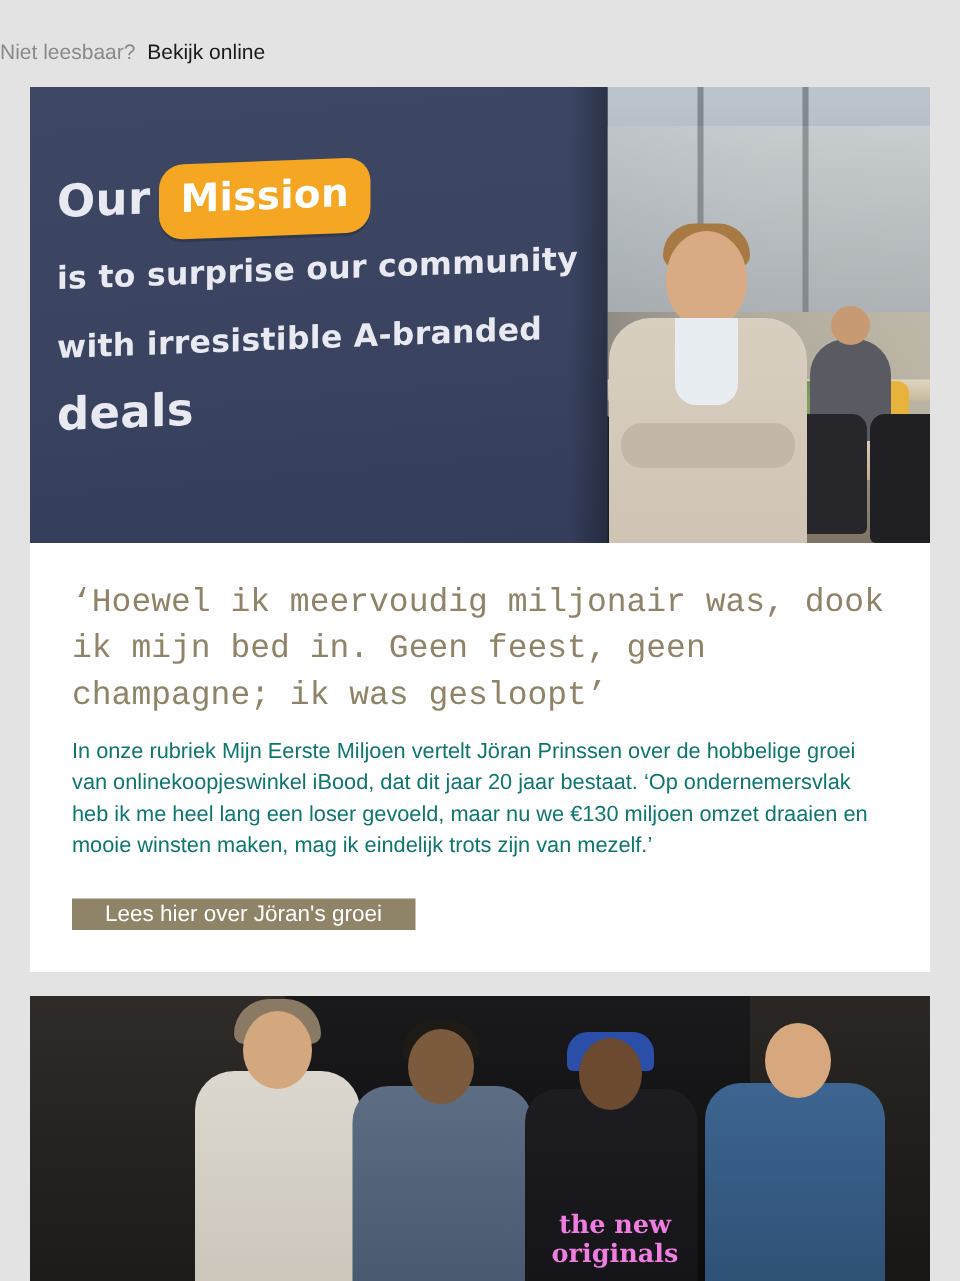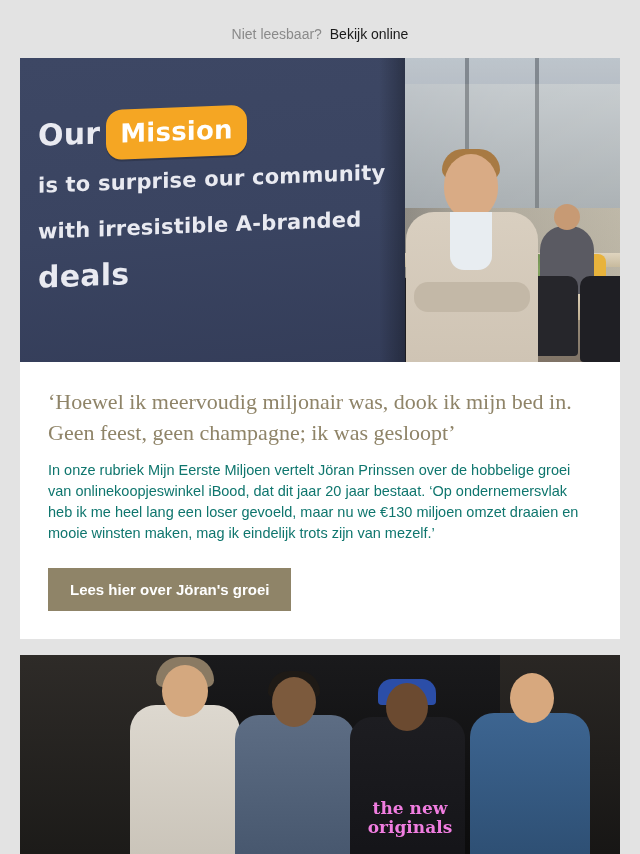--- a/index.html
+++ b/index.html
@@ -14,21 +14,21 @@
     overflow: hidden;
   }
   .page {
     width: 640px;
     min-height: 854px;
     background: #e3e3e3;
     position: relative;
   }
   
   .preheader {
-    text-align: center;
+    text-align: left;
     padding: 26px 0 16px 0;
     font-size: 14px;
     color: #8a8a8a;
   }
   .preheader .ph-text {
     color: #8a8a8a;
   }
   .preheader .ph-link {
     color: #1a1a1a;
     text-decoration: none;
@@ -223,40 +223,40 @@
     left: 16px; top: 128px;
     width: 116px; height: 30px;
     background: #c3b8a7;
     border-radius: 14px;
   }
   
   .card-body {
     padding: 24px 28px 28px 28px;
   }
   .headline {
-    font-family: Liberation Serif, serif;
+    font-family: Liberation Mono, monospace;
     font-size: 22px;
     line-height: 31px;
     color: #8f8468;
     margin: 0 0 12px 0;
     font-weight: normal;
   }
   .body-copy {
     font-size: 14.5px;
     line-height: 21px;
     color: #0f766e;
     margin: 0 0 24px 0;
   }
   .cta {
     display: inline-block;
     background: #8f8468;
     color: #ffffff;
     font-size: 15px;
-    font-weight: bold;
-    padding: 13px 22px;
+    font-weight: normal;
+    padding: 2px 22px;
     text-decoration: none;
     border: none;
     cursor: pointer;
     font-family: "Liberation Sans", sans-serif;
   }
   
   .hero2 {
     width: 600px;
     height: 210px;
     position: relative;

